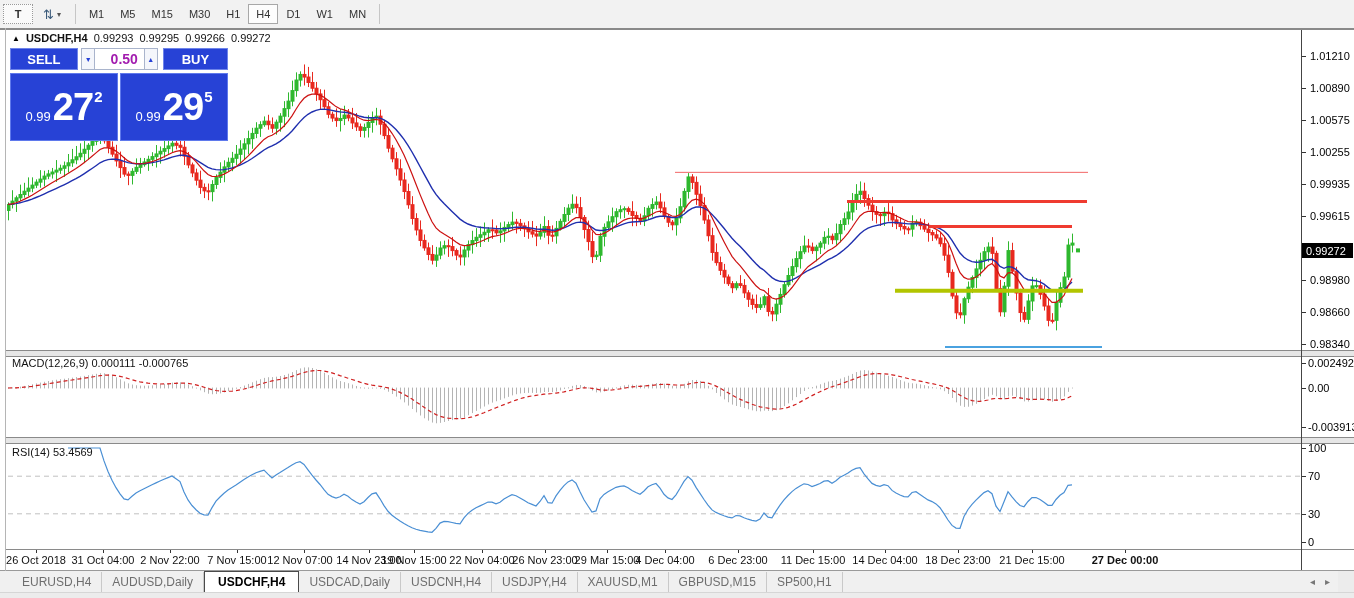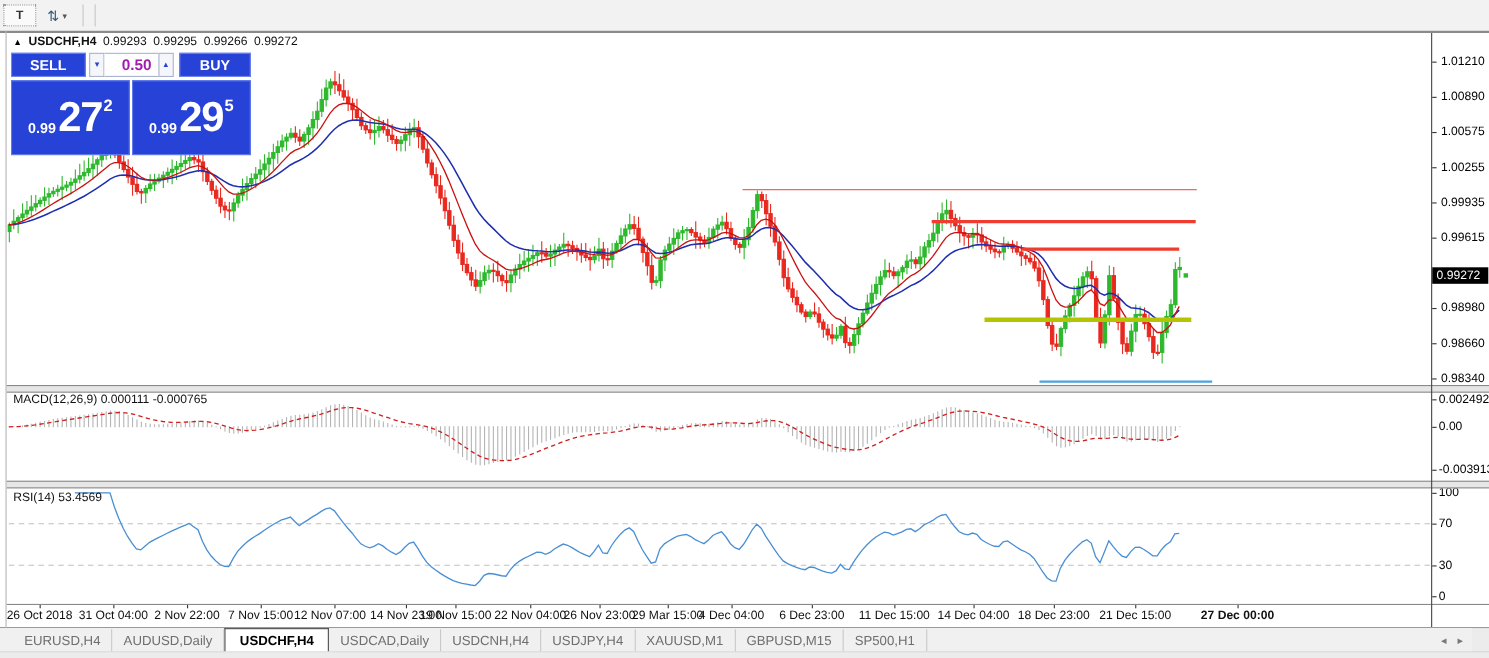--- a/index.html
+++ b/index.html
@@ -44,21 +44,21 @@
   #sell-btn{width:79px;} #buy-btn{width:76px;margin-left:5px;}
   .spin{width:16px;background:#f4f6fb;border:1px solid #a9b4cc;box-sizing:border-box;color:#2742d6;
     font-size:7px;display:flex;align-items:center;justify-content:center;}
   #vol-box{width:56px;background:#fff;border:1px solid #a9b4cc;border-left:none;border-right:none;
     box-sizing:border-box;font-size:14px;font-weight:bold;color:#a21caf;display:flex;align-items:center;
     justify-content:flex-end;padding-right:6px;}
   #tw-row2{display:flex;margin-top:3px;height:68px;}
   .bigpanel{width:108px;background:#2742d6;border:1px solid #5f79ec;box-sizing:border-box;color:#fff;
     display:flex;align-items:center;justify-content:center;}
   .bigpanel + .bigpanel{margin-left:2px;}
-  .bp-small{font-size:13px;font-weight:bold;margin-right:2px;transform:translateY(9px);}
+  .bp-small{font-size:13px;font-weight:normal;margin-right:2px;transform:translateY(9px);}
   .bp-big{font-size:38px;font-weight:bold;letter-spacing:-1px;}
   .bp-sup{font-size:15px;font-weight:bold;transform:translateY(-11px);margin-left:1px;}
 
   
   .ytick{position:absolute;font-size:11px;color:#000;z-index:3;white-space:nowrap;}
   .ydash{position:absolute;width:4px;height:1px;background:#333;z-index:3;}
   #price-badge{position:absolute;left:1302px;width:51px;height:15px;background:#000;color:#fff;
     font-size:11px;display:flex;align-items:center;padding-left:4px;z-index:4;box-sizing:border-box;}
   .xlab{position:absolute;top:554px;transform:translateX(-50%);font-size:11px;color:#111;z-index:3;white-space:nowrap;}
   .xdash{position:absolute;top:550px;width:1px;height:3px;background:#333;z-index:3;}
@@ -81,20 +81,31 @@
 
 <div id="app">
 
   <div id="toolbar">
     <div id="tool-t" class="tbtn">T</div>
     <div id="tool-cursor" class="tbtn">
       <span>⇅</span>
       <span class="caret">▾</span>
     </div>
     <div class="tsep"></div>
+    <div id="tf-buttons" style="display:flex;">
+        <div class="tfbtn">M1</div>
+        <div class="tfbtn">M5</div>
+        <div class="tfbtn">M15</div>
+        <div class="tfbtn">M30</div>
+        <div class="tfbtn">H1</div>
+        <div class="tfbtn active">H4</div>
+        <div class="tfbtn">D1</div>
+        <div class="tfbtn">W1</div>
+        <div class="tfbtn">MN</div>
+      </div>
     <div class="tsep"></div>
   </div>
 
   <div id="chart">
     <div class="topline"></div>
   </div>
   <div id="leftline"></div>
   <div id="scale-divider"></div>
   <div id="split1" class="splitter"></div>
   <div id="split2" class="splitter"></div>

